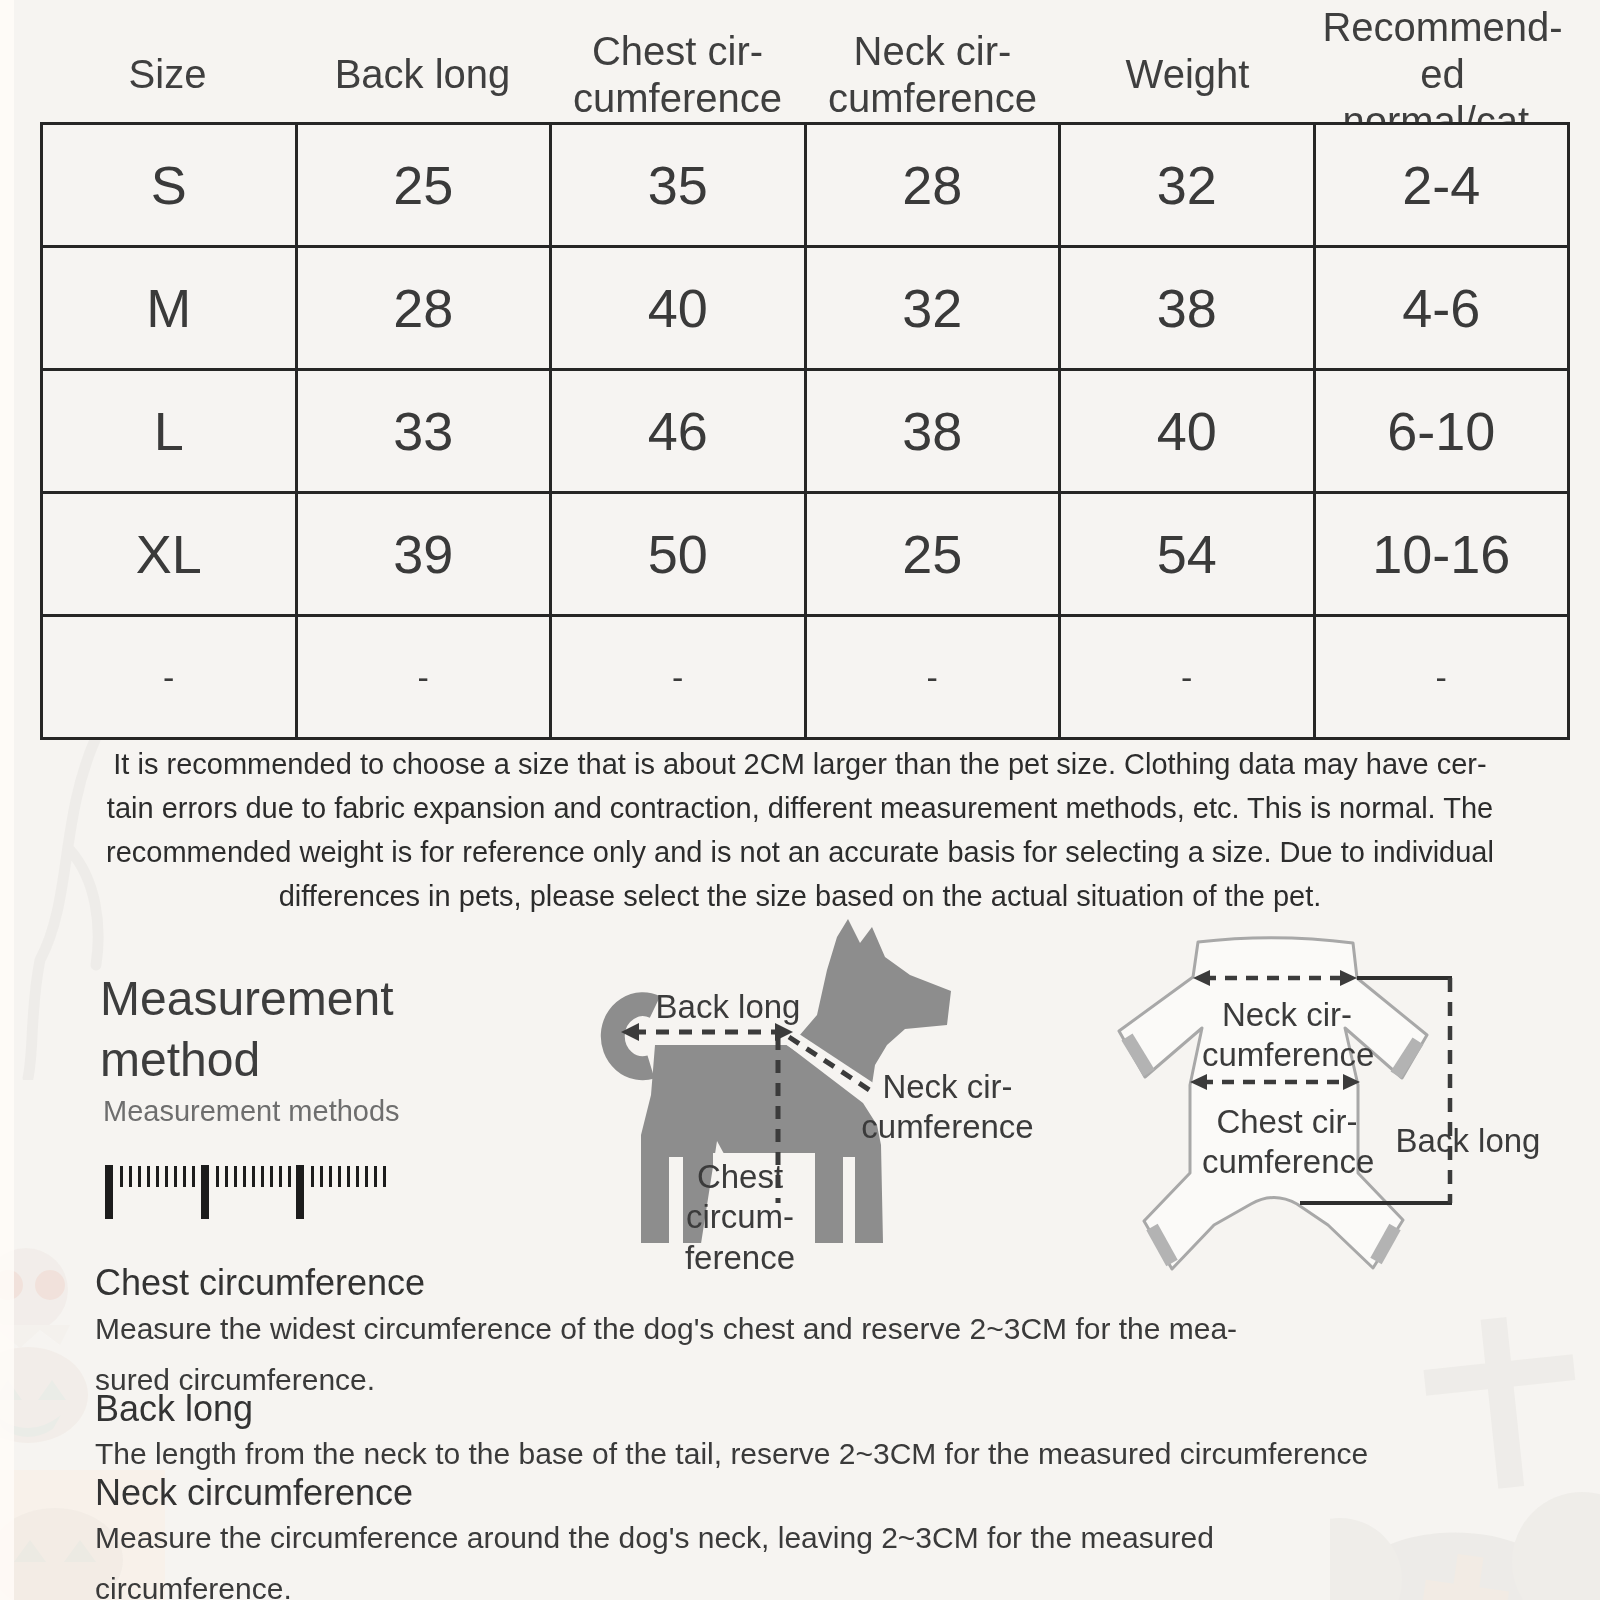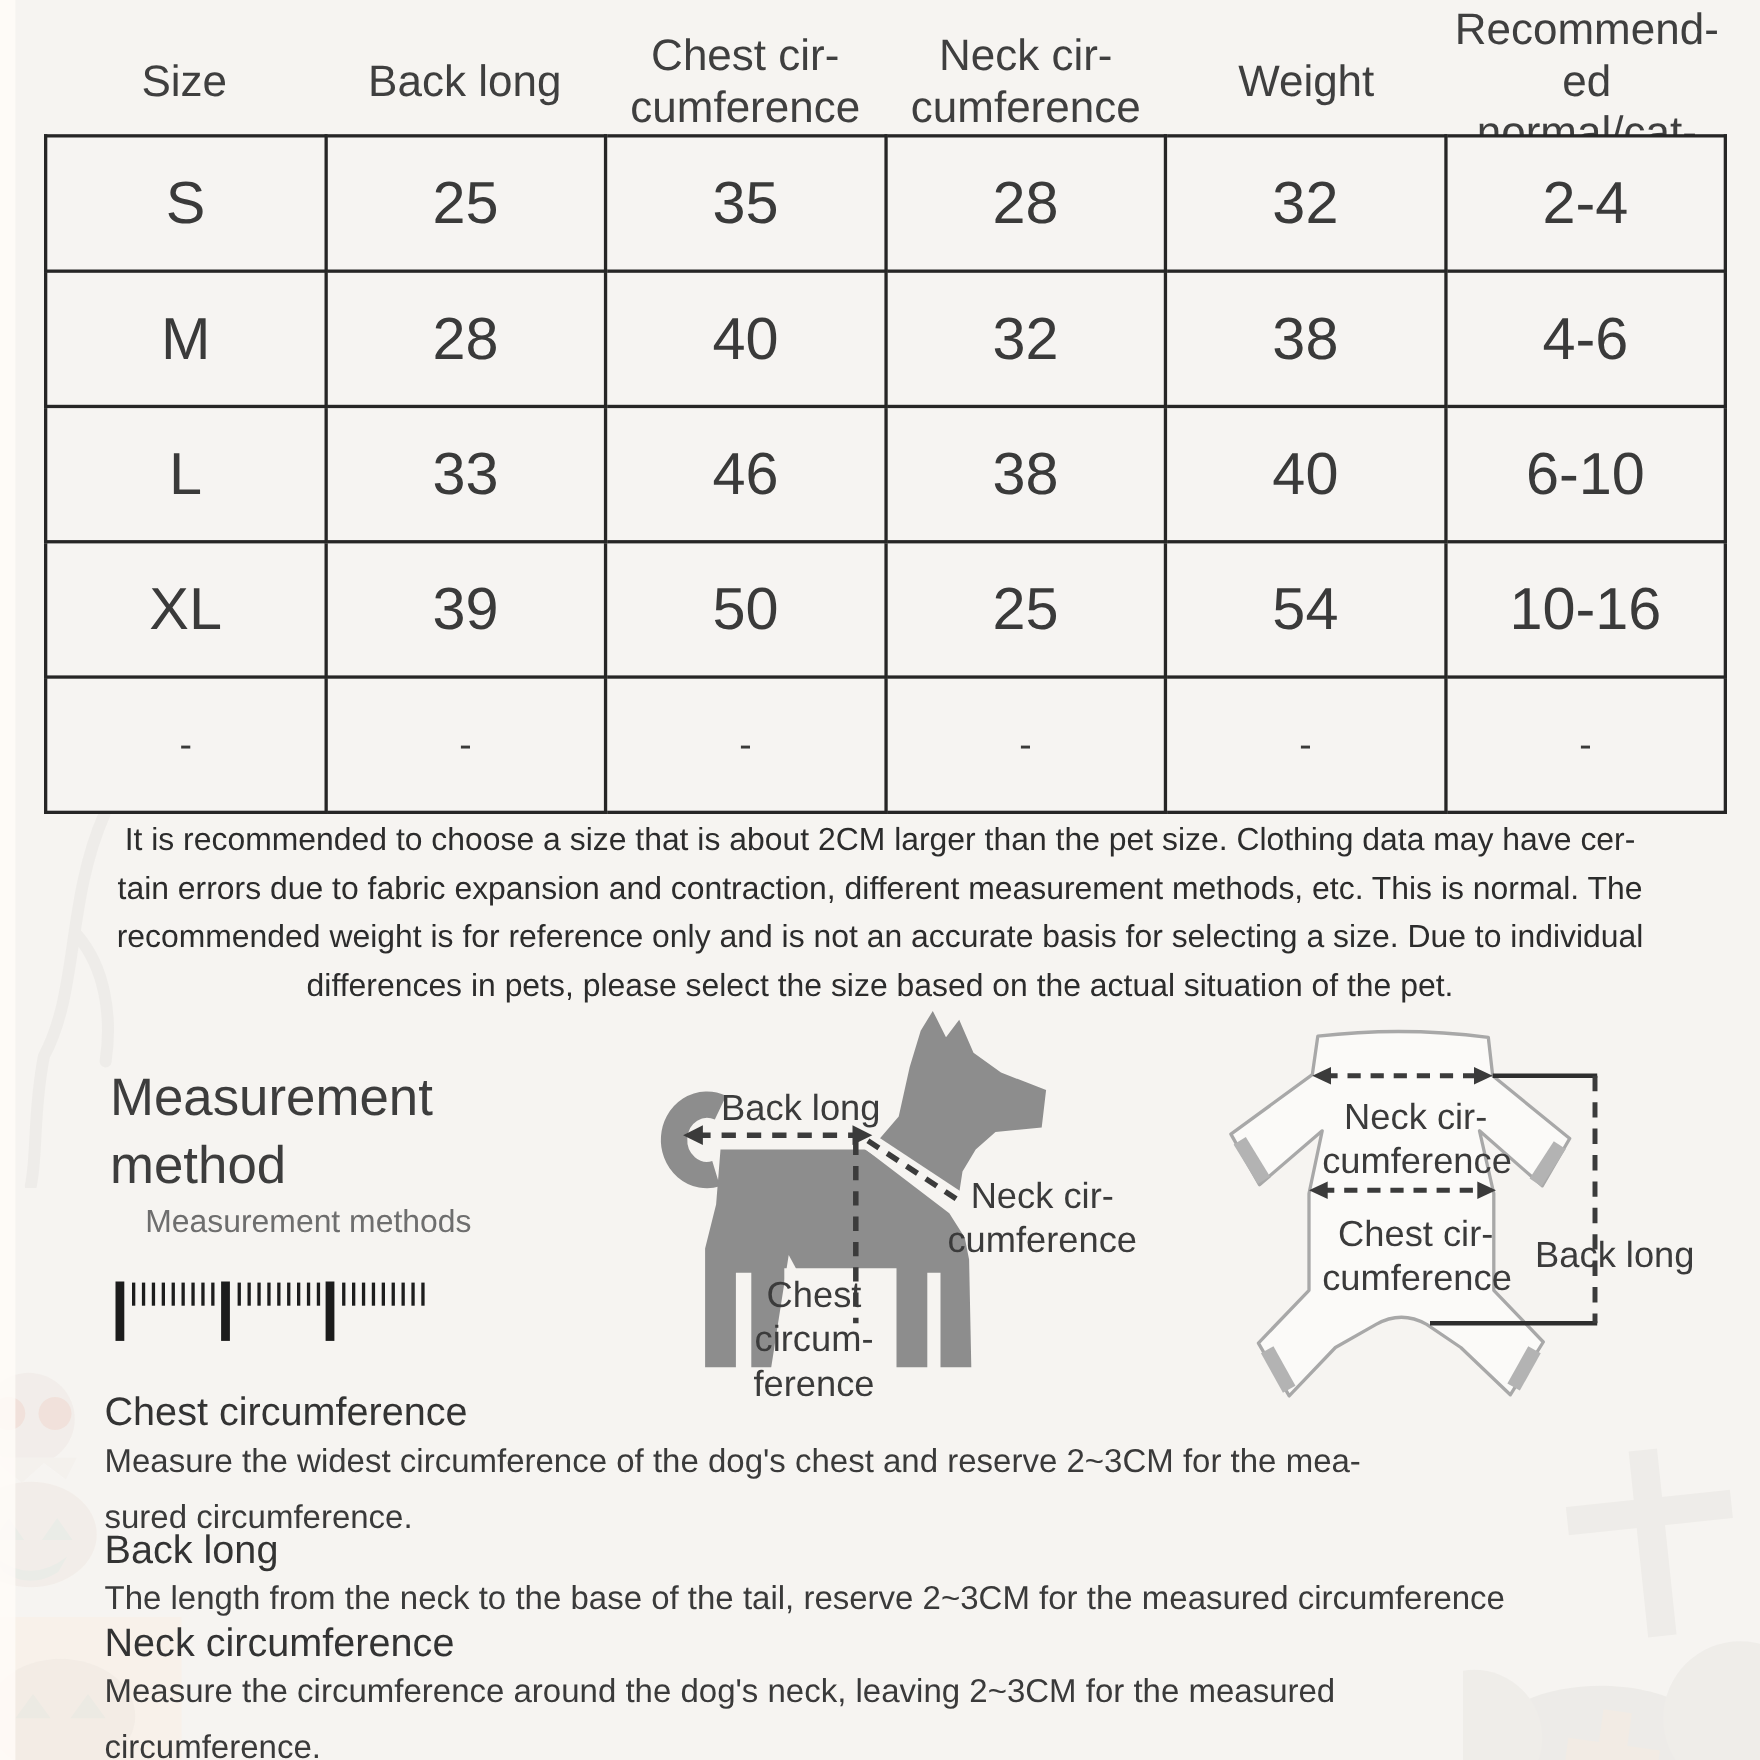--- a/index.html
+++ b/index.html
@@ -21,21 +21,21 @@
   table.size-table{left:40px;top:122px;width:1530px;height:591px;position:absolute;
                    border-collapse:collapse;table-layout:fixed;}
   table.size-table td{border:3px solid #262626;background:#f6f4f2;text-align:center;
                       vertical-align:middle;font-size:54px;color:#3a3a3a;height:118px;}
   table.size-table tr:last-child td{font-size:34px;}
 
   .note{left:0;top:742px;width:1600px;text-align:center;font-size:29px;line-height:1.52;
         color:#2c2c2c;white-space:pre-line;}
 
   .m-title{left:100px;top:968px;font-size:48px;line-height:1.28;color:#3d3d3d;white-space:pre-line;}
-  .m-sub{left:103px;top:1095px;font-size:29px;color:#6e6e6e;margin-left:29px;}
+  .m-sub{left:103px;top:1095px;font-size:29px;color:#6e6e6e;}
 
   .diagram-label{position:absolute;text-align:center;font-size:33px;line-height:1.22;
                  color:#3b3b3b;white-space:pre-line;}
 
   .guide-h{font-size:36px;color:#333;}
   .guide-b{font-size:30px;line-height:1.7;color:#3a3a3a;white-space:pre-line;}
 
   .wm{opacity:.55;}
   svg{display:block;}
 </style>

